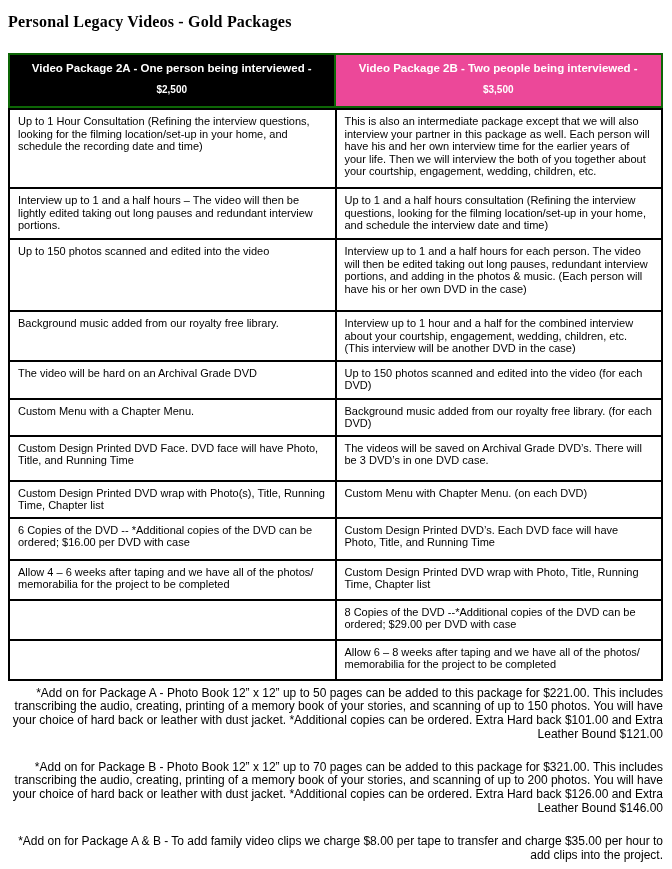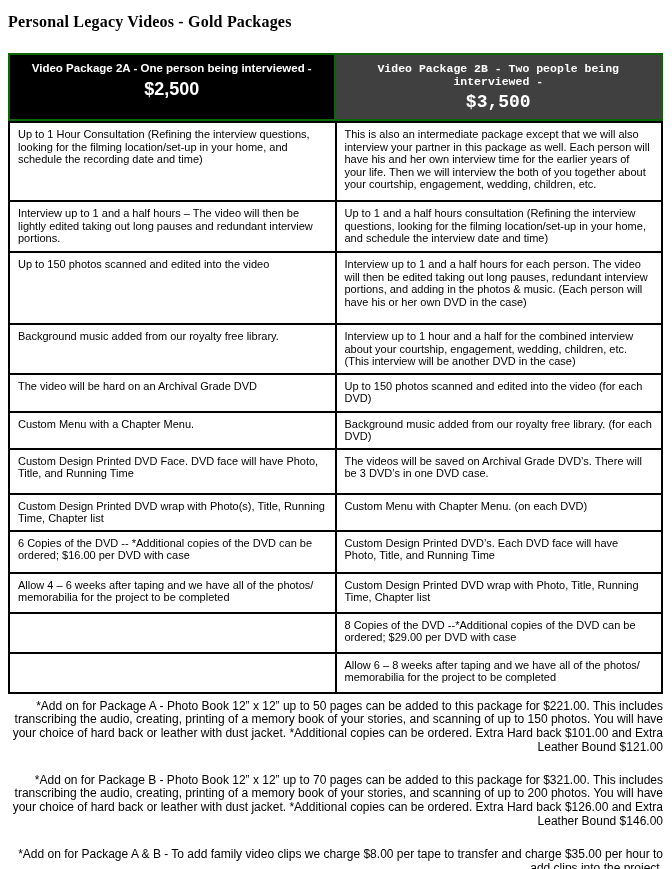--- a/index.html
+++ b/index.html
@@ -27,23 +27,23 @@
   }
   .pkg-cell {
     width: 50%;
     box-sizing: border-box;
     color: #ffffff;
     text-align: center;
     font-weight: bold;
     padding: 7px 4px 9px 4px;
   }
   .pkg-a { background: #000000; border-right: 2px solid #0d6606; }
-  .pkg-b { background: #404040; font-family: Liberation Mono, monospace; }
+  .pkg-b { background: #ec4899; }
   .pkg-title { font-size: 11.5px; line-height: 13px; margin-bottom: 7px; }
-  .pkg-price { font-size: 18px; line-height: 15px; }
+  .pkg-price { font-size: 10px; line-height: 15px; }
   
   .pkg-table {
     width: 100%;
     border-collapse: collapse;
     table-layout: fixed;
   }
   .pkg-table td {
     border: 2px solid #000000;
     vertical-align: top;
     padding: 5px 8px;

